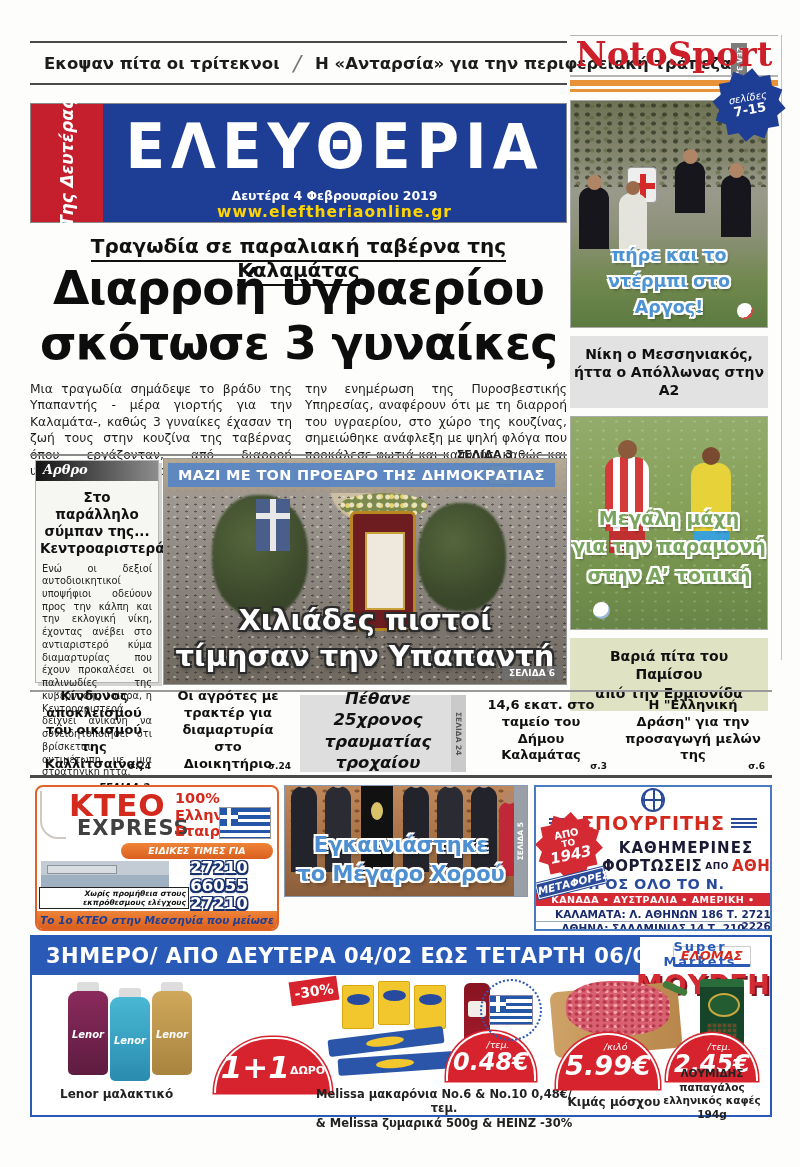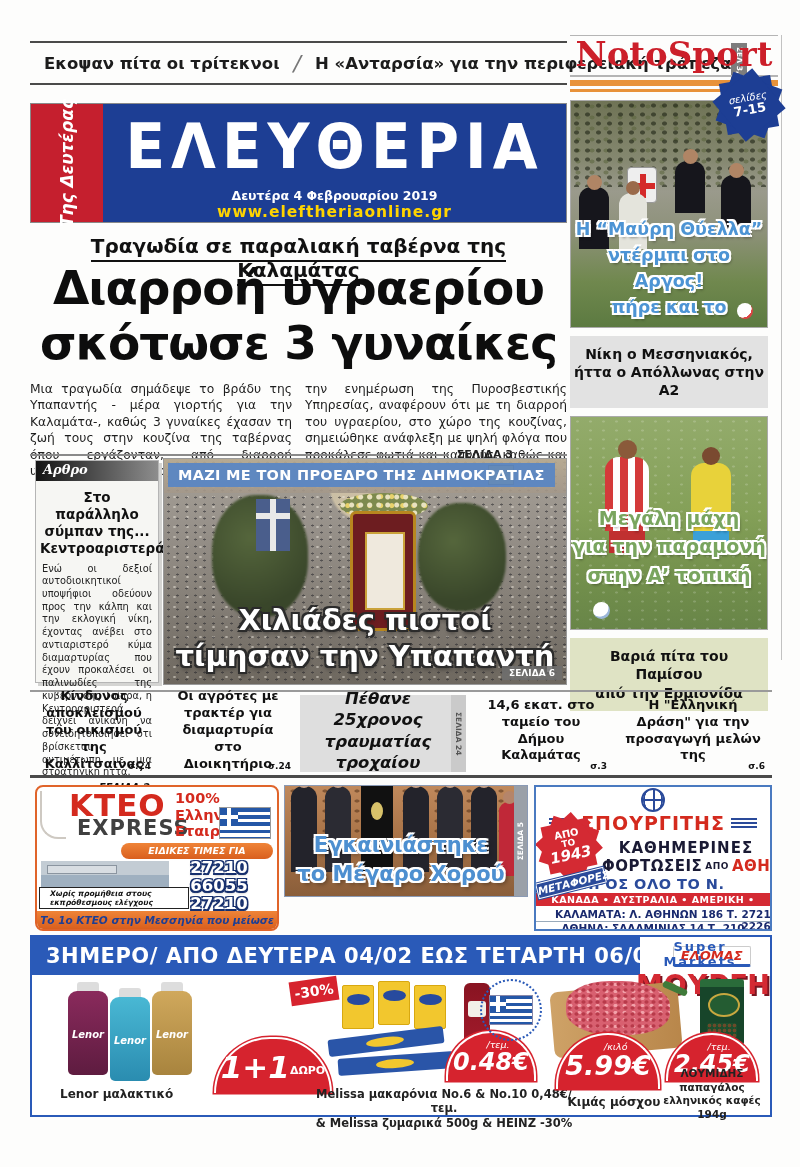--- a/index.html
+++ b/index.html
@@ -76,21 +76,21 @@
 .kteo-brand2{position:absolute;left:40px;top:29px;font-size:21px;font-weight:bold;color:#404040;letter-spacing:1px}
 .kteo-tag{position:absolute;left:138px;top:3px;font-size:14.5px;font-weight:bold;color:#d42a1e;line-height:1.15}
 .kteo-flag{position:absolute;right:6px;top:20px;width:52px;height:32px;background:repeating-linear-gradient(180deg,#2457a7 0 3.6px,#fff 3.6px 7.2px);border:1px solid #999}
 .kteo-flag::before{content:"";position:absolute;left:0;top:0;width:18px;height:18px;background:linear-gradient(90deg,transparent 0 7px,#fff 7px 11px,transparent 11px 18px),linear-gradient(180deg,transparent 0 7px,#fff 7px 11px,transparent 11px 18px),#2457a7}
 .kteo-offer{position:absolute;left:84px;top:56px;width:152px;height:16px;background:linear-gradient(180deg,#ef8438,#d95f1e);border-radius:9px;color:#fff;font-size:9.5px;font-style:italic;font-weight:bold;text-align:center;line-height:16px}
 .kteo-mid{position:absolute;left:0;top:74px;width:100%;height:50px}
 .kteo-photo{position:absolute;left:4px;top:0;width:128px;height:48px;background:linear-gradient(180deg,#c3ccd4 0 30%,#9fb0c0 30% 62%,#8694a4 62% 100%)}
 .kteo-photo .sign{position:absolute;left:6px;top:4px;width:70px;height:9px;background:#d8dde2;border:1px solid #8b95a0}
 .kteo-photo .door{position:absolute;right:10px;bottom:0;width:18px;height:22px;background:#b03030}
 .kteo-photo .bay{position:absolute;left:10px;bottom:0;width:34px;height:20px;background:#5a6878}
-.kteo-note{position:absolute;left:2px;top:26px;width:150px;background:#fff;border:1px solid #222;font-size:7.6px;font-style:italic;font-weight:bold;text-align:left;padding:1px 10px;color:#111}
+.kteo-note{position:absolute;left:2px;top:26px;width:150px;background:#fff;border:1px solid #222;font-size:7.6px;font-style:italic;font-weight:bold;text-align:right;padding:1px 2px;color:#111}
 .kteo-phones{position:absolute;right:4px;top:-2px;width:108px;text-align:center}
 .kteo-phones .ph{display:block;color:#fff;font-weight:bold;font-size:16.5px;line-height:1.1;text-shadow:-1.5px -1.5px 0 #17306e,1.5px -1.5px 0 #17306e,-1.5px 1.5px 0 #17306e,1.5px 1.5px 0 #17306e,0 2px 3px rgba(0,0,0,.4)}
 .kteo-foot{position:absolute;left:0;bottom:0;width:100%;height:18px;background:linear-gradient(180deg,#ef8438,#d95f1e);color:#1d3e94;font-weight:bold;font-style:italic;font-size:10.5px;text-align:center;line-height:18px}
 
 .megaro{position:absolute;left:284px;top:785px;width:244px;height:112px;border:1px solid #8a9ab5;overflow:hidden;background:linear-gradient(180deg,#c0895c 0%,#aa7448 45%,#8a5e3a 100%)}
 .mg-chairs{position:absolute;inset:0 0 55% 0;background-image:radial-gradient(rgba(60,30,10,.45) 2px,transparent 3px);background-size:16px 10px}
 .mg-fig{position:absolute;bottom:24px;width:26px;height:86px;border-radius:12px 12px 0 0;background:#23232b}
 .mg-fig::before{content:"";position:absolute;left:6px;top:-12px;width:14px;height:14px;border-radius:50%;background:#c9a184}
 .mg-fig.f1{left:6px}.mg-fig.f2{left:40px;background:#2b2b33}.mg-fig.f4{left:118px}.mg-fig.f5{left:152px;background:#2b2b33}.mg-fig.f6{left:186px}
 .mg-bishop{position:absolute;left:76px;bottom:24px;width:32px;height:98px;background:#111;border-radius:10px 10px 0 0}
@@ -300,23 +300,22 @@
     </div>
     <div class="s-photo s-photo1">
       <div class="sp-trees"></div>
       <div class="sp-sign"></div>
       <div class="sp-player sp-p1"></div>
       <div class="sp-player sp-p2"></div>
       <div class="sp-player sp-p3"></div>
       <div class="sp-pw"></div>
       <div class="sp-ball"></div>
       <div class="s-cap1">
-        <span>Η “Μαύρη Θύελλα”</span>
+        <span>πήρε και το</span>
         <span>ντέρμπι στο Αργος!</span>
-        <span>πήρε και το</span>
       </div>
     </div>
     <div class="s-box">
       <span style="display:block">Νίκη ο Μεσσηνιακός,</span>
       <span style="display:block">ήττα ο Απόλλωνας στην Α2</span>
     </div>
     <div class="s-photo s-photo2">
       <div class="sp2-grass"></div>
       <div class="sp2-pr"></div>
       <div class="sp2-py"></div>

